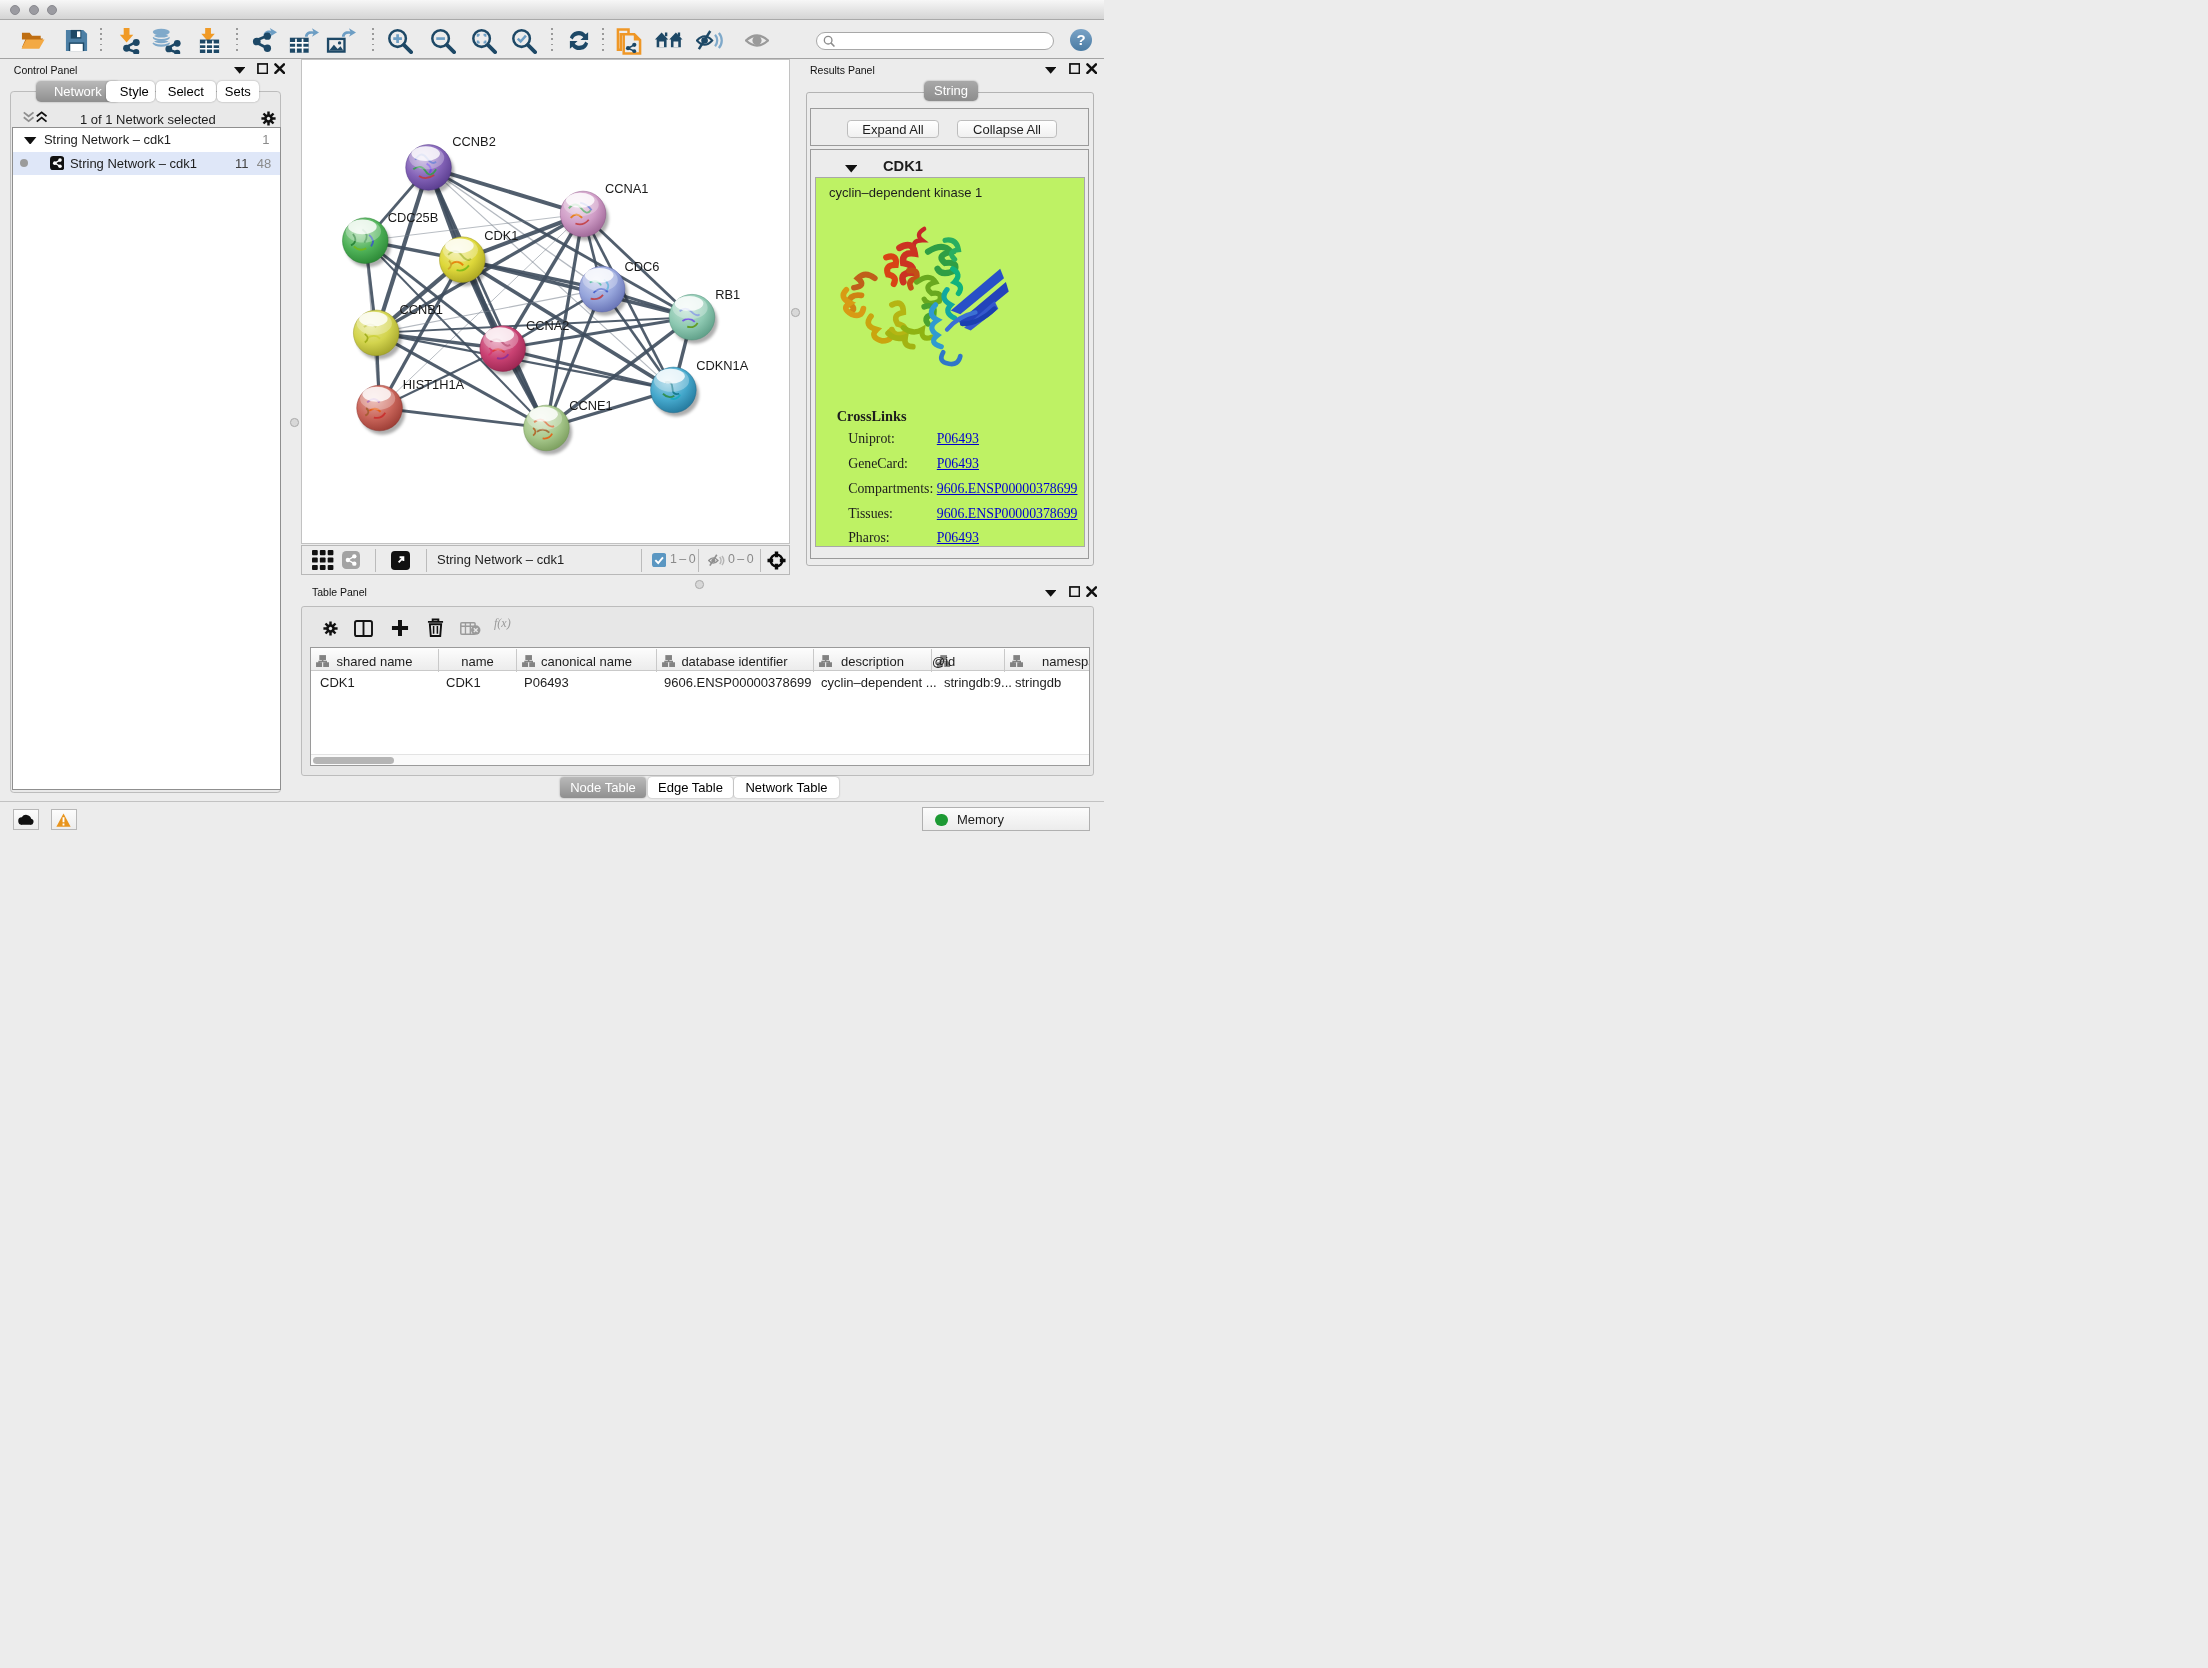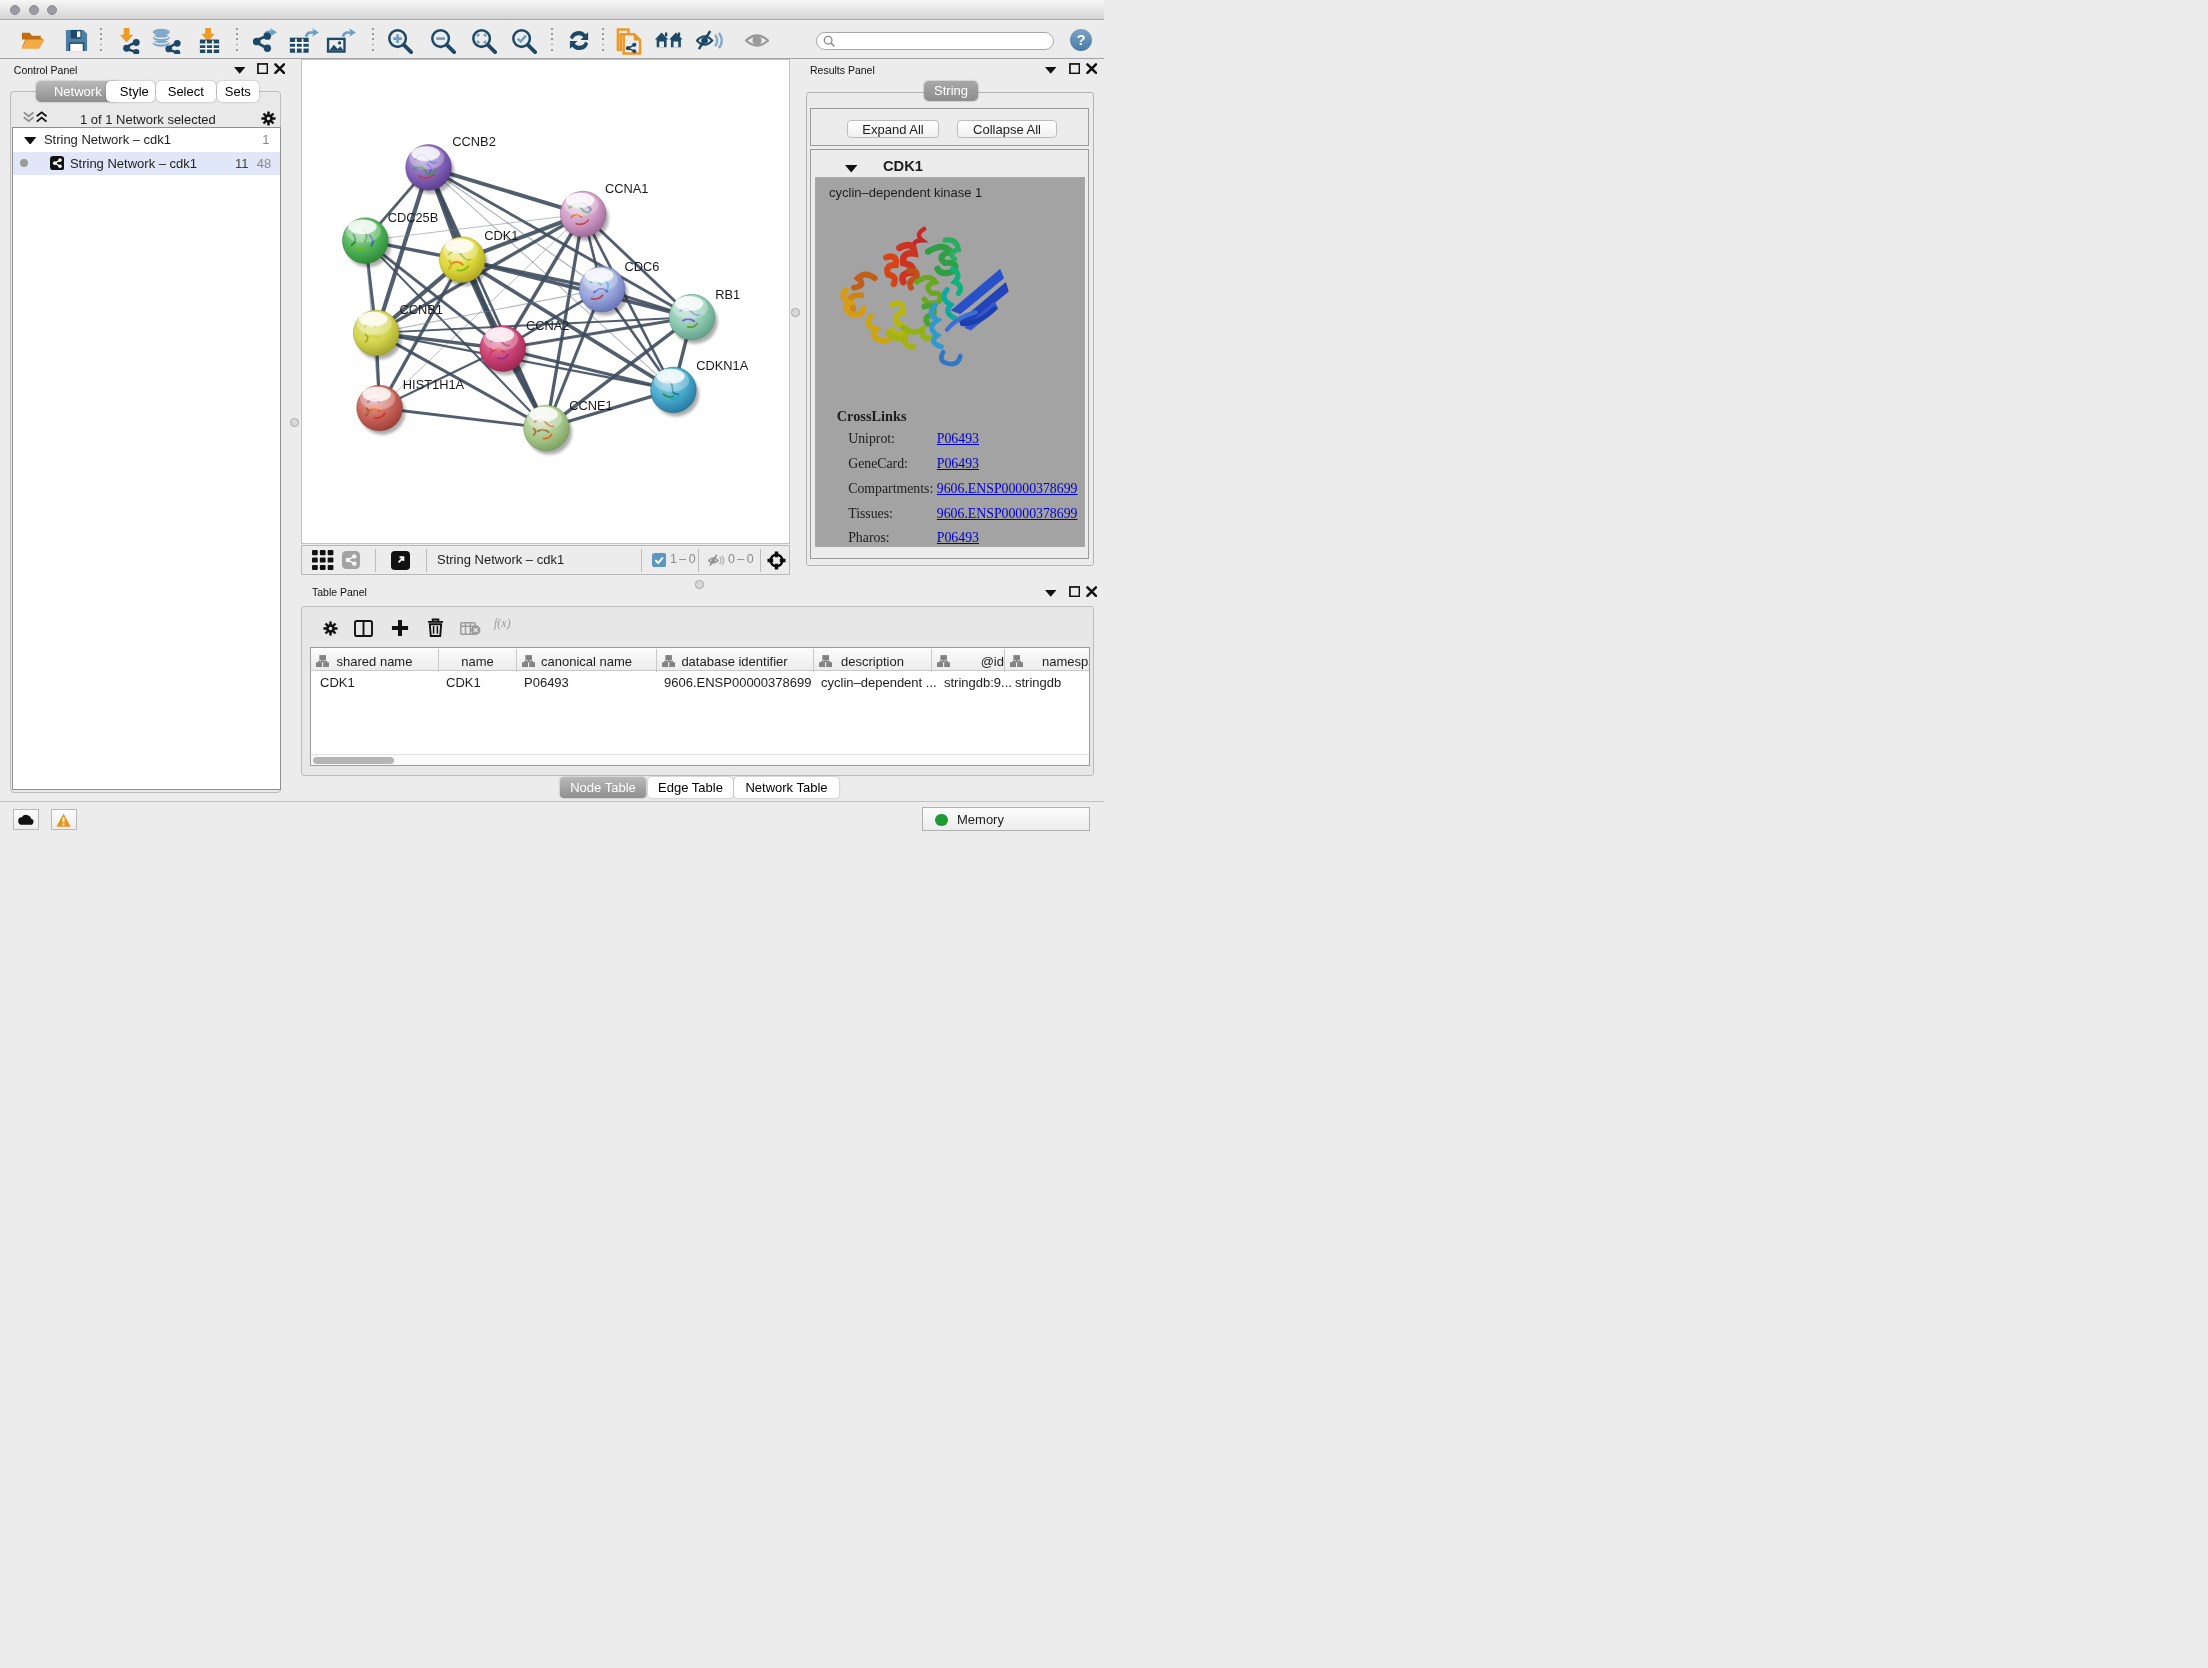--- a/index.html
+++ b/index.html
@@ -577,21 +577,21 @@
     <div class="abs" style="left:36px; top:10.5px; width:92px; height:18px; background:linear-gradient(#ffffff,#f0f0f0); border:1px solid #bdbdbd; border-radius:3.8px; font-size:13px; text-align:center; line-height:17px;">Expand All</div>
     <div class="abs" style="left:146px; top:10.5px; width:100px; height:18px; background:linear-gradient(#ffffff,#f0f0f0); border:1px solid #bdbdbd; border-radius:3.8px; font-size:13px; text-align:center; line-height:17px;">Collapse All</div>
   </div>
 
   <div class="abs" style="left:810px; top:149px; width:279px; height:410px; border:1px solid #9a9a9a; background:#ececec;">
     <svg class="abs" style="left:34px; top:15px;" width="12.4" height="7.6" viewBox="0 0 13 8">
         <path d="M0 0 h13 l-6.5 8 z" fill="#111"></path>
       </svg>
     <div class="abs" style="left:72px; top:7.6px; font-size:14.7px; font-weight:bold;">CDK1</div>
 
-    <div class="abs" style="left:3.8px; top:27px; width:270px; height:370px; border:1px solid #a8a8a8; background:#a3a3a3;">
+    <div class="abs" style="left:3.8px; top:27px; width:270px; height:370px; border:1px solid #a8a8a8; background:#bef264;">
       <div class="abs" style="left:13.3px; top:6.7px; font-size:13px;">cyclin–dependent kinase 1</div>
       <svg class="abs" style="left:17px; top:43px;" width="190" height="162" viewBox="0 0 200 170" id="protsvg">
           <path d="M96 8 q-10 6 -2 12 q-12 0 -8 10" stroke="#c62828" stroke-width="4.5" fill="none" stroke-linecap="round"></path>
           <path d="M70 28 q14 -8 16 6 q-14 -2 -12 10 q12 2 10 10 q-14 0 -10 10" stroke="#cc3322" stroke-width="7" fill="none" stroke-linecap="round"></path>
           <path d="M56 38 q12 -4 10 8 q-12 0 -8 10 q10 2 6 10" stroke="#d84315" stroke-width="6.5" fill="none" stroke-linecap="round"></path>
           <path d="M80 52 q10 -2 8 8 q-10 2 -6 10" stroke="#c24f16" stroke-width="6" fill="none" stroke-linecap="round"></path>
           <path d="M44 60 q-10 -8 -18 0 q10 8 -4 10" stroke="#bf5f1a" stroke-width="6" fill="none" stroke-linecap="round"></path>
           <path d="M30 78 q-12 -2 -14 8 q10 6 2 10" stroke="#cf8312" stroke-width="6" fill="none" stroke-linecap="round"></path>
           <path d="M14 72 q-8 8 4 14 q-10 6 2 12 q10 4 12 -6" stroke="#d89b14" stroke-width="6" fill="none" stroke-linecap="round"></path>
           <path d="M40 100 q-8 10 6 14 q-8 8 6 12 q12 0 8 -10" stroke="#caa50f" stroke-width="6" fill="none" stroke-linecap="round"></path>
@@ -739,21 +739,21 @@
       </div>
       <div class="abs" style="left:931px; top:649px; width:73px; height:23px; overflow:hidden; border-left:1px solid #c9c9c9;">
         <svg style="position:absolute;left:4.8px;top:5.7px;" width="13.3" height="12.4" viewBox="0 0 13 12">
           <g stroke="#828282" stroke-width="1.5">
             <rect x="4" y="0.8" width="5" height="3.4" fill="#828282"></rect>
             <rect x="0.8" y="7.8" width="4.4" height="3.4" fill="#828282"></rect>
             <rect x="7.8" y="7.8" width="4.4" height="3.4" fill="#828282"></rect>
             <path fill="none" d="M6.5 4.2 v2 M3 7.8 v-1.6 h7 v1.6"></path>
           </g>
         </svg>
-        <div style="position:absolute; left:0; right:0; text-align:right; top:4.8px; font-size:13px; white-space:nowrap;">@id</div>
+        <div style="position:absolute; left:0; right:0; text-align:left; top:4.8px; font-size:13px; white-space:nowrap;">@id</div>
       </div>
       <div class="abs" style="left:1004px; top:649px; width:85px; height:23px; overflow:hidden; border-left:1px solid #c9c9c9;">
         <svg style="position:absolute;left:4.8px;top:5.7px;" width="13.3" height="12.4" viewBox="0 0 13 12">
           <g stroke="#828282" stroke-width="1.5">
             <rect x="4" y="0.8" width="5" height="3.4" fill="#828282"></rect>
             <rect x="0.8" y="7.8" width="4.4" height="3.4" fill="#828282"></rect>
             <rect x="7.8" y="7.8" width="4.4" height="3.4" fill="#828282"></rect>
             <path fill="none" d="M6.5 4.2 v2 M3 7.8 v-1.6 h7 v1.6"></path>
           </g>
         </svg>

